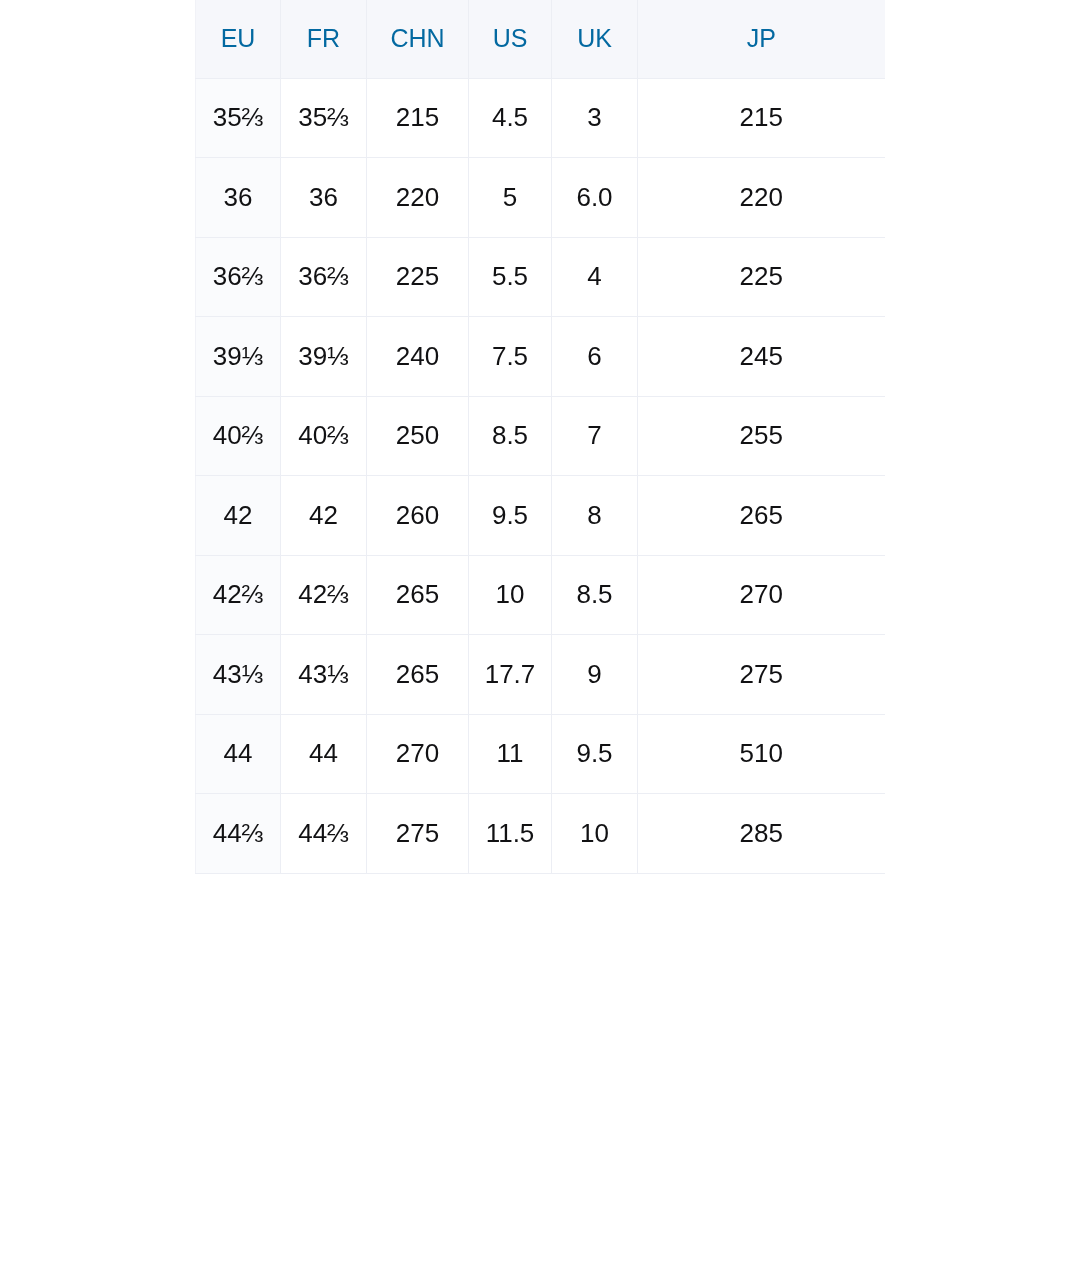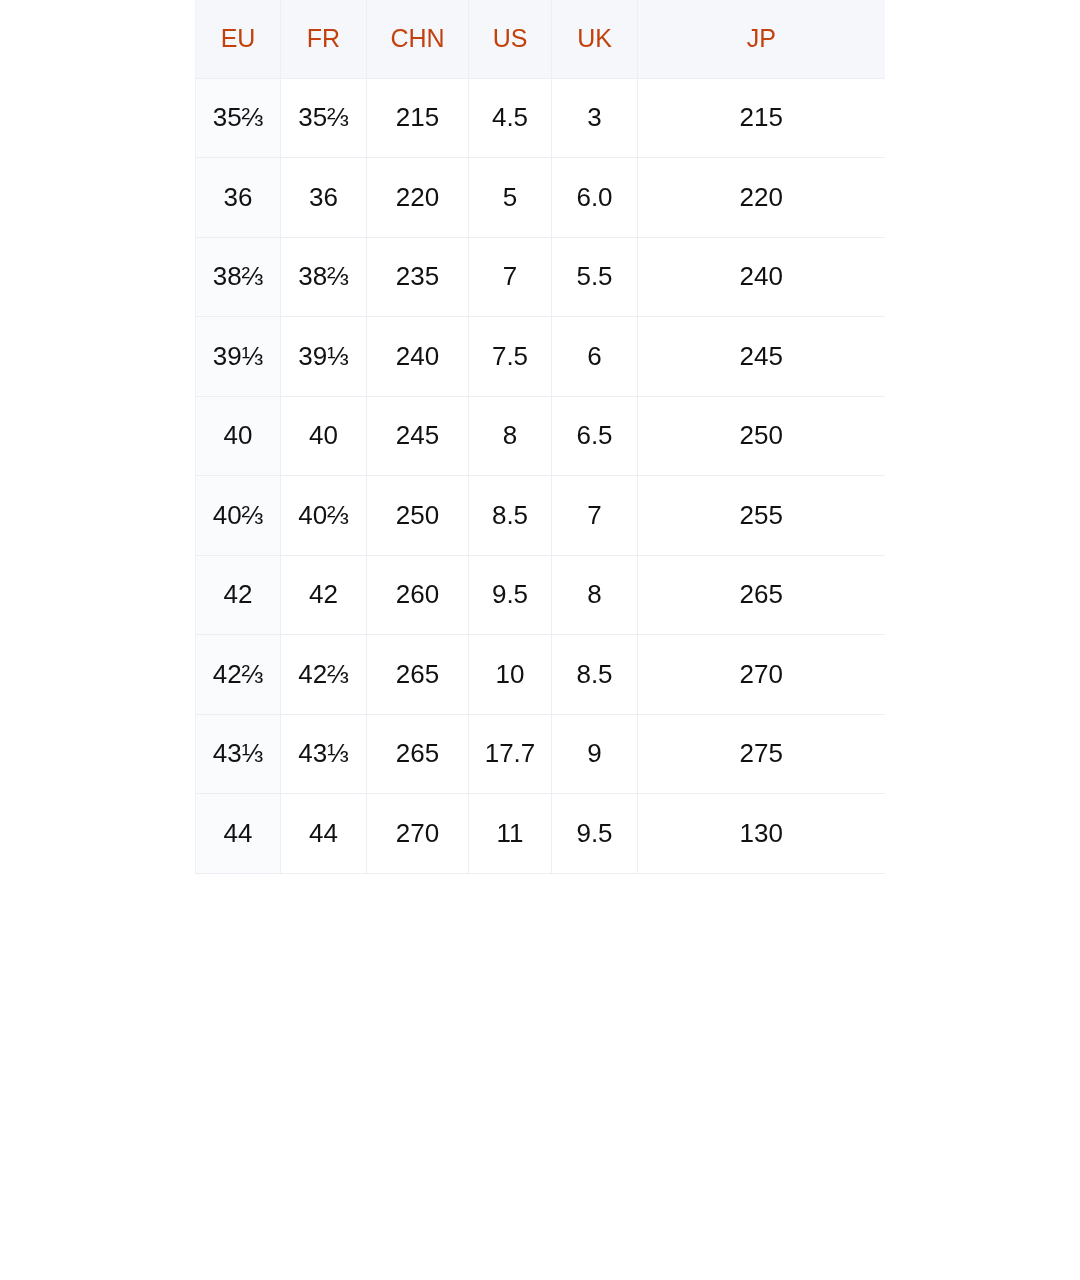--- a/index.html
+++ b/index.html
@@ -35,21 +35,21 @@
   col.c-chn { width: 102px; }
   col.c-us  { width: 83px; }
   col.c-uk  { width: 86px; }
   col.c-jp  { width: 247px; }
 
   thead th {
     height: 78px;
     background: #f6f7fb;
     border-right: 1px solid #eceef4;
     border-bottom: 1px solid #eceef4;
-    color: #c2410c;
+    color: #0369a1;
     font-size: 25px;
     font-weight: 400;
     text-align: center;
     vertical-align: middle;
     padding: 0;
     box-sizing: border-box;
   }
   thead th.first-col { border-left: 1px solid #f1f2f7; }
   thead th.last-col  { border-right: none; }
 
@@ -107,42 +107,34 @@
         </tr>
         <tr>
           <td class="first-col">36</td>
           <td>36</td>
           <td>220</td>
           <td>5</td>
           <td>6.0</td>
           <td class="last-col">220</td>
         </tr>
         <tr>
-          <td class="first-col">38⅔</td>
-          <td>38⅔</td>
-          <td>235</td>
-          <td>7</td>
+          <td class="first-col">36⅔</td>
+          <td>36⅔</td>
+          <td>225</td>
           <td>5.5</td>
-          <td class="last-col">240</td>
+          <td>4</td>
+          <td class="last-col">225</td>
         </tr>
         <tr>
           <td class="first-col">39⅓</td>
           <td>39⅓</td>
           <td>240</td>
           <td>7.5</td>
           <td>6</td>
           <td class="last-col">245</td>
-        </tr>
-        <tr>
-          <td class="first-col">40</td>
-          <td>40</td>
-          <td>245</td>
-          <td>8</td>
-          <td>6.5</td>
-          <td class="last-col">250</td>
         </tr>
         <tr>
           <td class="first-col">40⅔</td>
           <td>40⅔</td>
           <td>250</td>
           <td>8.5</td>
           <td>7</td>
           <td class="last-col">255</td>
         </tr>
         <tr>
@@ -168,17 +160,25 @@
           <td>17.7</td>
           <td>9</td>
           <td class="last-col">275</td>
         </tr>
         <tr>
           <td class="first-col">44</td>
           <td>44</td>
           <td>270</td>
           <td>11</td>
           <td>9.5</td>
-          <td class="last-col">130</td>
+          <td class="last-col">510</td>
+        </tr>
+        <tr>
+          <td class="first-col">44⅔</td>
+          <td>44⅔</td>
+          <td>275</td>
+          <td>11.5</td>
+          <td>10</td>
+          <td class="last-col">285</td>
         </tr>
       </tbody>
   </table>
 </div>
 
 </body></html>

